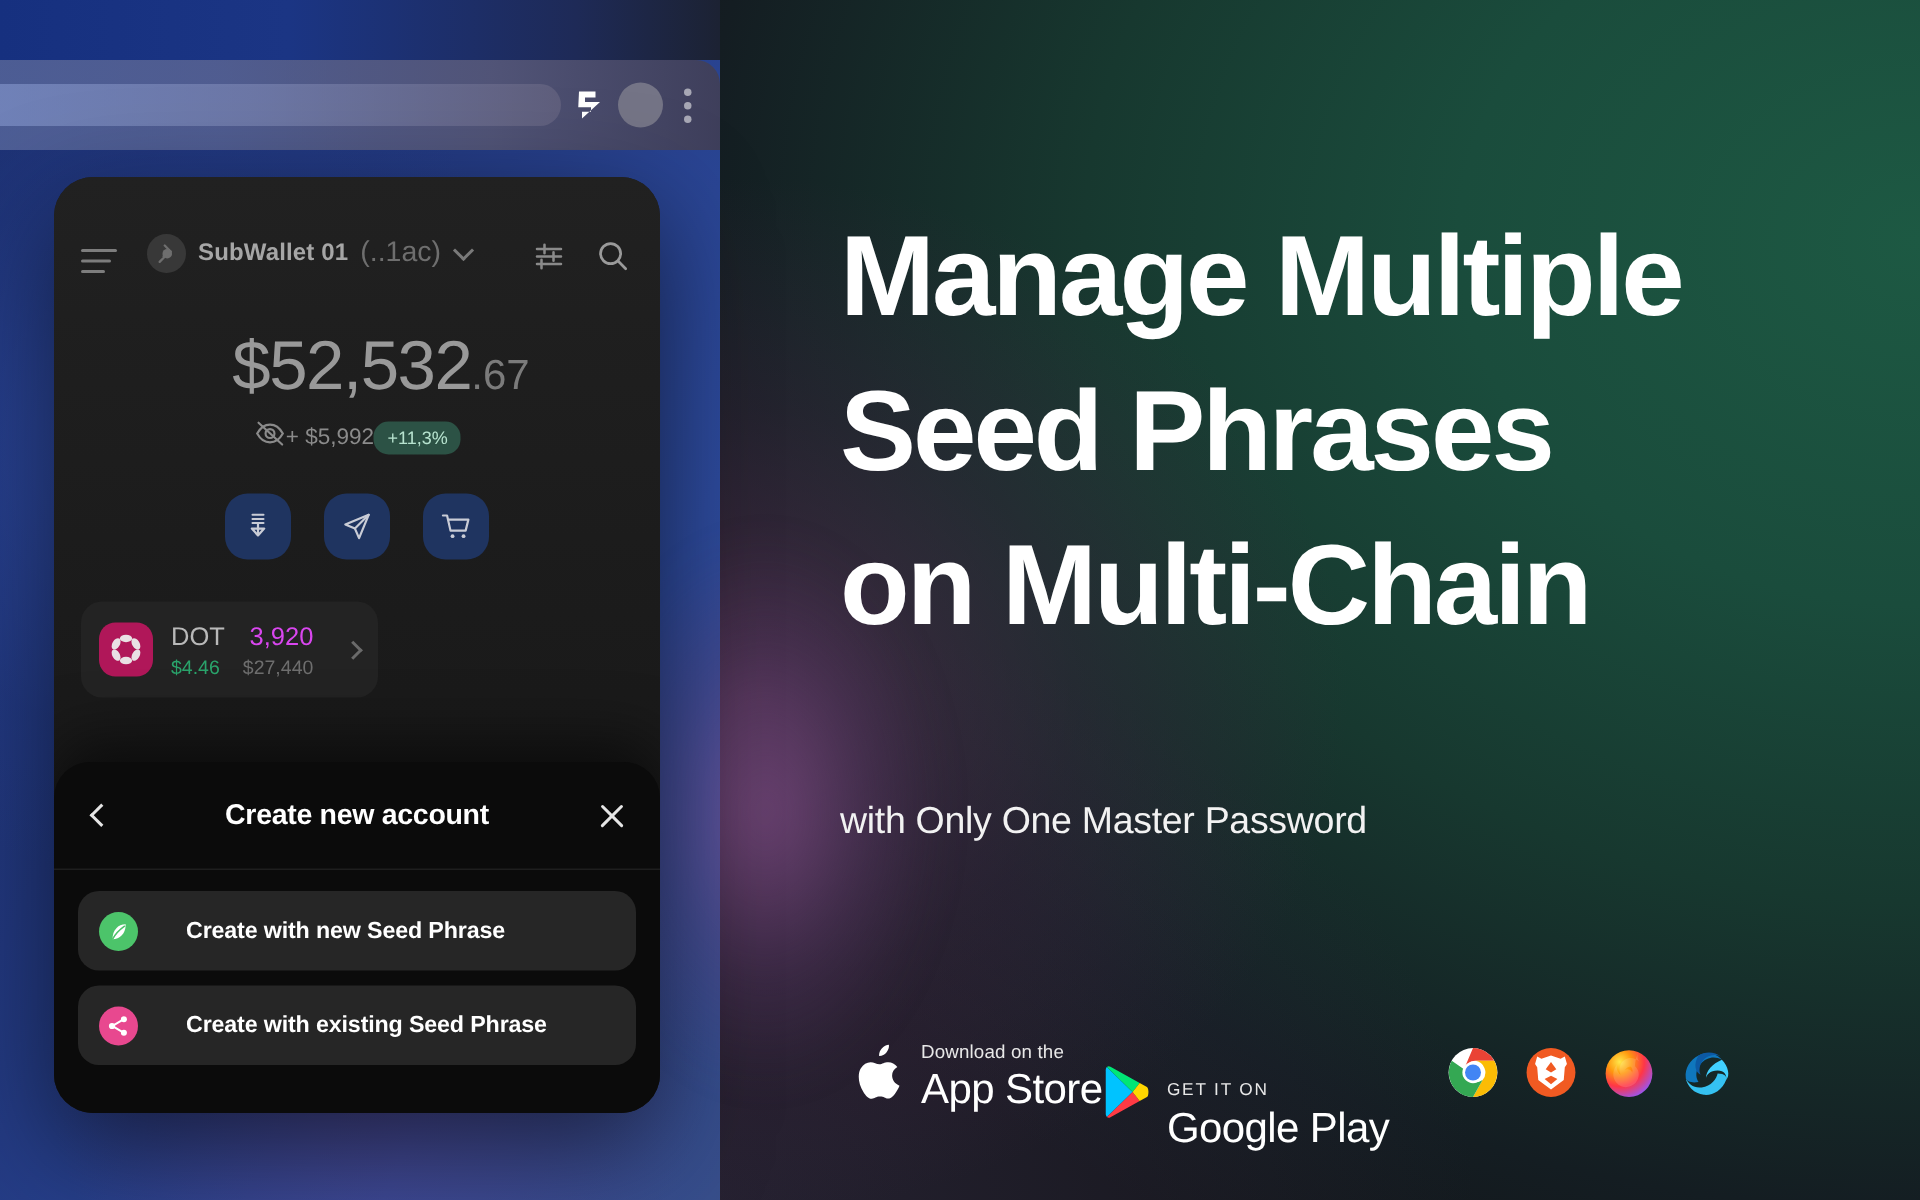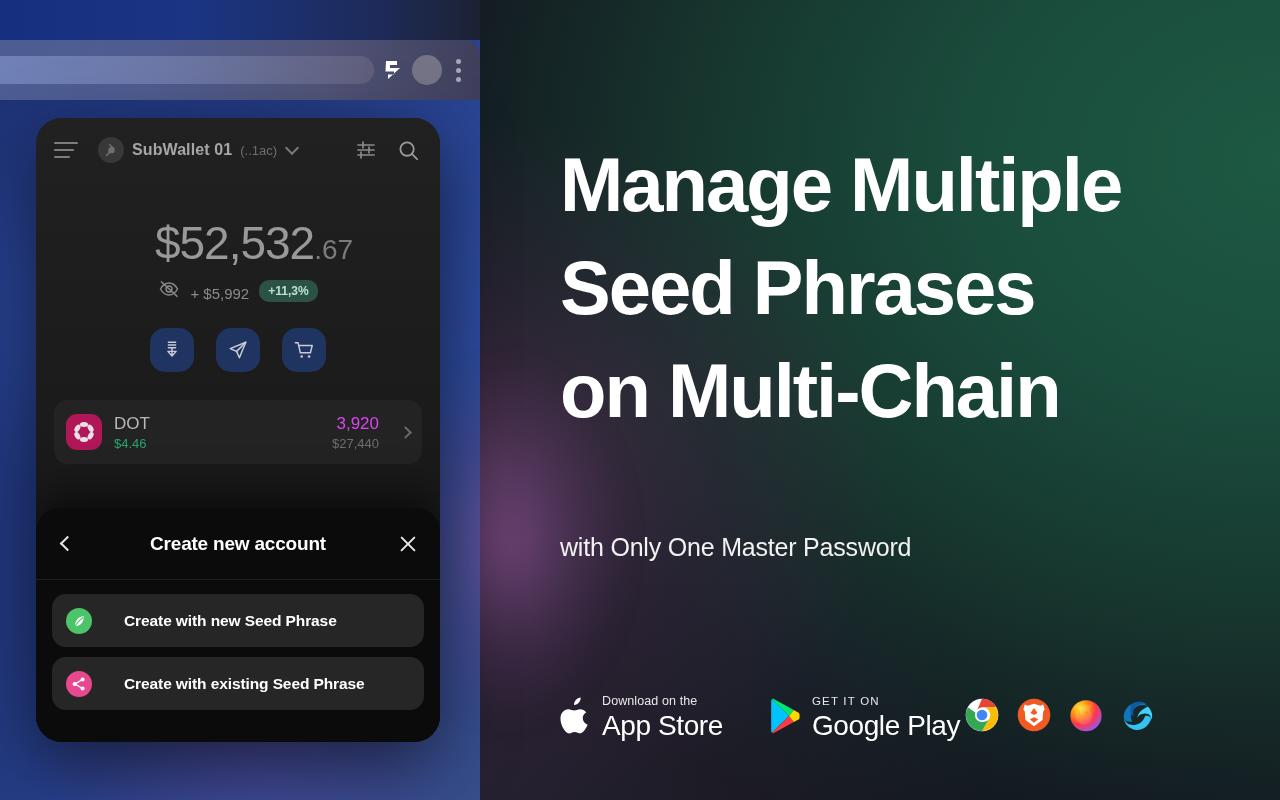--- a/index.html
+++ b/index.html
@@ -93,68 +93,68 @@
   }
   .phone-screen {
     position: absolute; inset: 0;
     background: linear-gradient(180deg, #212121 0%, #1e1e1e 22%, #1a1a1a 55%, #171717 100%);
   }
 
   
   .w-header {
     position: relative;
     height: 64px;
-    display: flex; align-items: center;
+    display: flex; align-items: flex-end;
     padding: 0 20px 0 18px;
     gap: 10px;
   }
   .icon-btn { display: flex; align-items: center; justify-content: center; cursor: pointer; }
   .hamburger { width: 24px; display: flex; flex-direction: column; gap: 5px; }
   .hamburger i { height: 2px; border-radius: 1px; background: #7d7d7d; display: block; }
   .hamburger i:nth-child(1) { width: 24px; }
   .hamburger i:nth-child(2) { width: 20px; }
   .hamburger i:nth-child(3) { width: 16px; }
 
   .acct-chip { display: flex; align-items: center; gap: 8px; margin-left: 10px; }
   .acct-avatar {
     width: 26px; height: 26px; border-radius: 50%;
     background: #383838;
     display: flex; align-items: center; justify-content: center;
   }
   .acct-name { color: #a6a6a6; font-size: 16px; font-weight: 600; letter-spacing: 0.1px; }
-  .acct-addr { color: #6e6e6e; font-size: 13px; }
+  .acct-addr { color: #6e6e6e; font-size: 19px; }
   .chev-down { width: 10px; height: 10px; border-right: 2px solid #7a7a7a; border-bottom: 2px solid #7a7a7a; transform: rotate(45deg); margin-left: 2px; margin-top:-4px;}
 
   .header-right { margin-left: auto; display: flex; align-items: center; gap: 20px; }
 
   
   .balance-wrap { text-align: center; padding-top: 34px; }
   .balance-main {
     font-size: 46px; font-weight: 500; color: #999999; letter-spacing: -1px; margin-left: 32px;
   }
   .balance-cents { font-size: 28px; color: #7b7b7b; }
-  .balance-sub { margin-top: 10px; display: flex; align-items: flex-end; justify-content: center; gap: 10px; }
+  .balance-sub { margin-top: 10px; display: flex; align-items: center; justify-content: center; gap: 0; }
   .chg-amt { color: #8b8b8b; font-size: 15px; }
   .chg-badge {
     background: #2c5245; color: #b7e3cf;
-    font-size: 12px; font-weight: 700;
+    font-size: 12px; font-weight: 400;
     padding: 4px 9px; border-radius: 10px;
   }
 
   
   .actions { display: flex; justify-content: center; gap: 22px; margin-top: 26px; }
   .action-btn {
     width: 44px; height: 44px; border-radius: 15px;
     background: #1f3460;
     display: flex; align-items: center; justify-content: center;
     cursor: pointer;
   }
 
   
-  .token-list { margin-top: 28px; padding: 0 18px; display: flex; flex-direction: column; gap: 10px; }
+  .token-list { margin-top: 28px; padding: 0 18px; display: flex; flex-direction: row; gap: 10px; }
   .token-row {
     background: #232323; border-radius: 14px;
     height: 64px; display: flex; align-items: center;
     padding: 0 12px; gap: 12px; cursor: pointer;
   }
   .token-icon { width: 36px; height: 36px; border-radius: 11px; flex: 0 0 auto; display:flex; align-items:center; justify-content:center; }
   .tk-dot { background: #b01759; }
   .tk-eth { background: #4a5596; border-radius: 50%; }
   .token-meta { display: flex; flex-direction: column; gap: 2px; }
   .token-sym { color: #b9b9b9; font-size: 17px; font-weight: 500; }
@@ -210,25 +210,25 @@
     font-size: 76px; font-weight: 700;
     line-height: 103px;
     letter-spacing: -2px;
     white-space: pre-line;
   }
   .subhead {
     position: absolute; left: 0; top: 485px;
     color: #f2f2f2; font-size: 25px; font-weight: 400; letter-spacing: -0.2px; margin-top: 48px;
   }
 
-  .store-row { position: absolute; left: 0; top: 695px; display: flex; align-items: flex-end; gap: 46px; }
+  .store-row { position: absolute; left: 12px; top: 695px; display: flex; align-items: flex-start; }
   .badge { display: flex; align-items: center; gap: 11px; }
   .badge-text { display: flex; flex-direction: column; line-height: 1; }
   .badge-small { color: #e8e8e8; font-size: 12.5px; letter-spacing: 0.1px; margin-bottom: 4px; }
-  .badge-small.caps { font-size: 11.5px; letter-spacing: 1.2px; }
+  .badge-small.caps { font-size: 11.5px; letter-spacing: 1.2px; margin-top: 27px; }
   .badge-big { color: #ffffff; font-size: 28px; font-weight: 500; letter-spacing: -0.4px; }
   .badge-big.gp { font-weight: 400; }
 
   .browsers { position: absolute; left: 405px; top: 698px; display: flex; align-items: center; gap: 18px; }
   .browser-ico { width: 34px; height: 34px; border-radius: 50%; display: block; }
 </style>
 </head>
 <body>
 
 <div id="stage">

